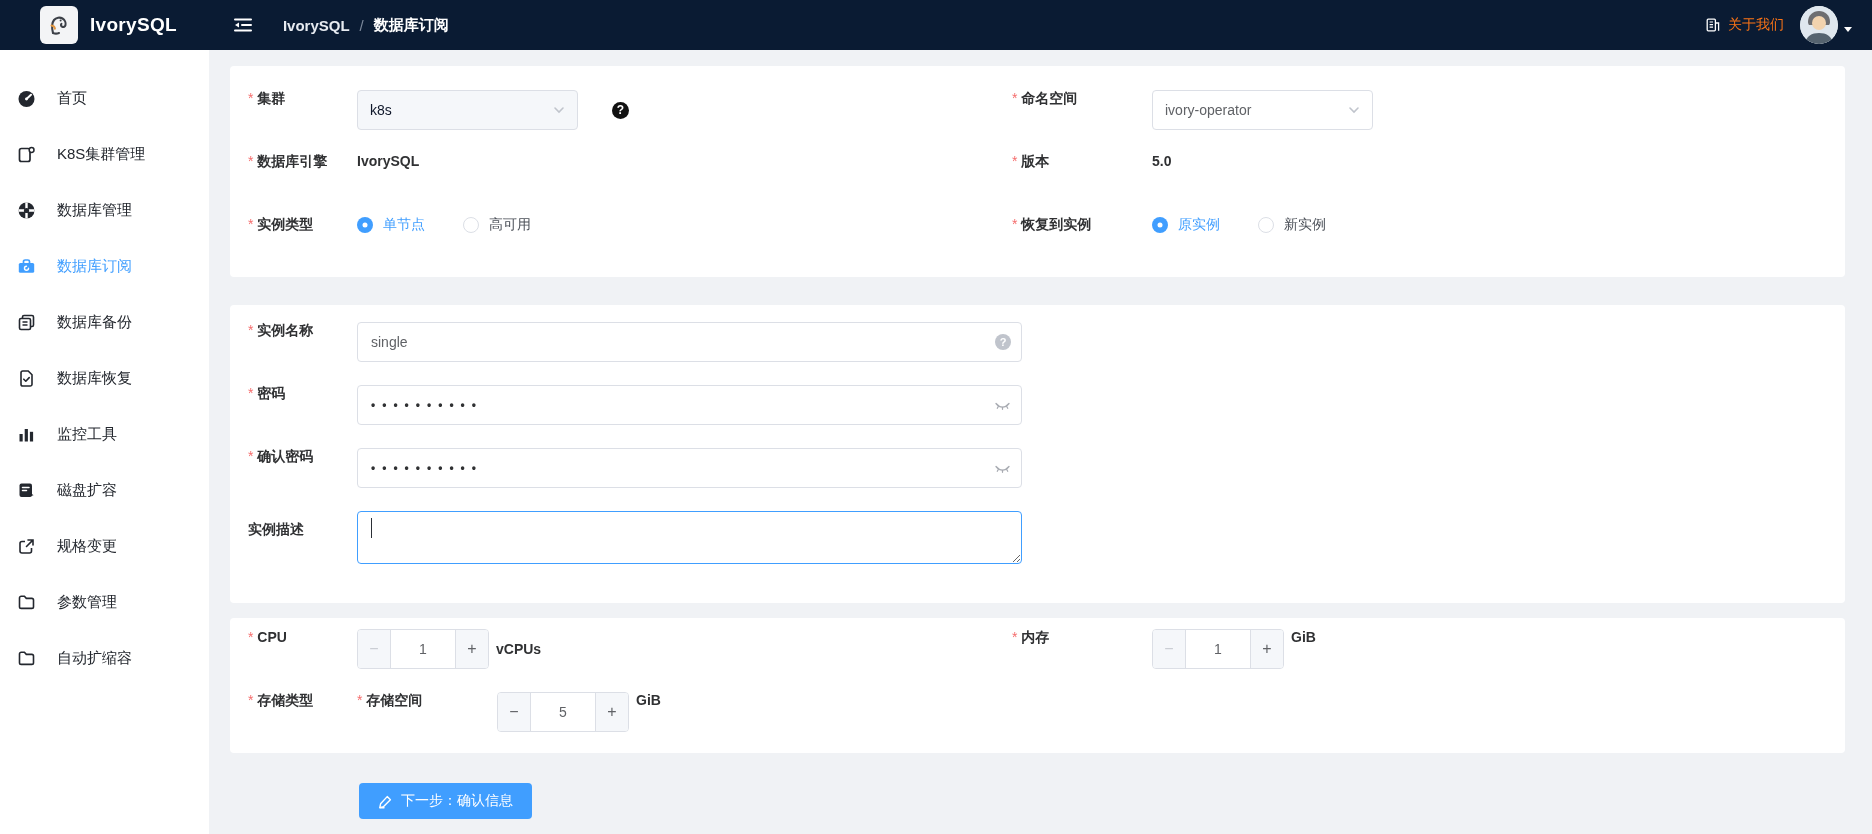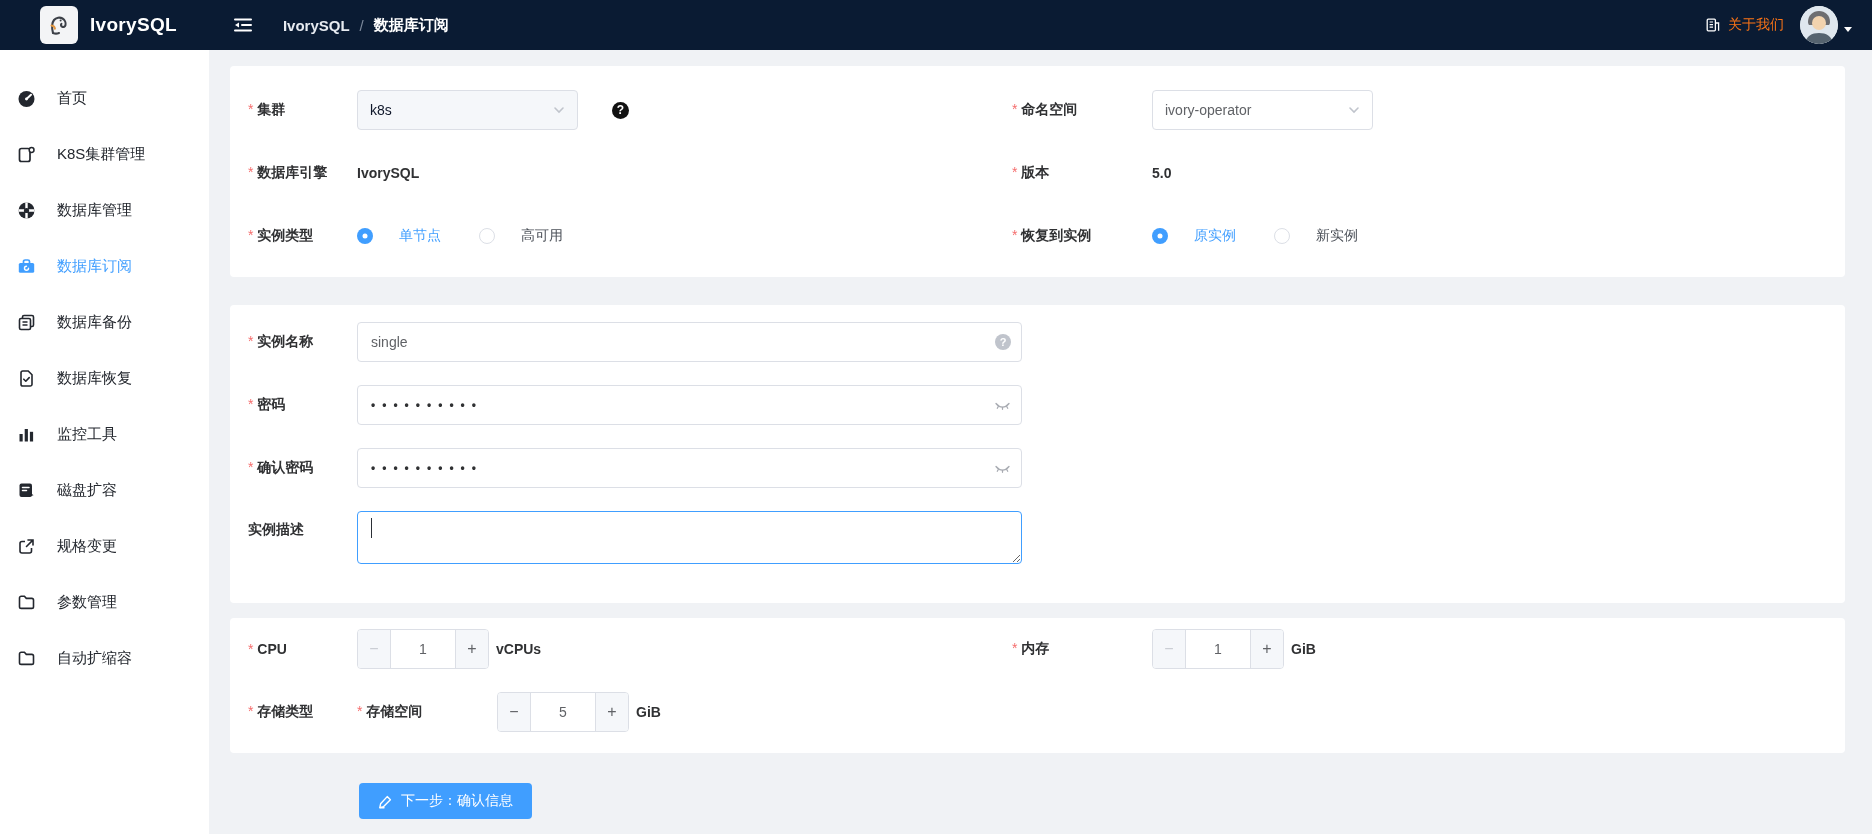--- a/index.html
+++ b/index.html
@@ -31,42 +31,42 @@
   .side-item .sicon { width:19px; height:19px; display:flex; align-items:center; justify-content:center; color:#23272e; }
   .side-item.active { color:#409eff; }
   .side-item.active .sicon { color:#409eff; }
 
   .main { flex:1; padding:16px 27px 0 21px; }
   .card { background:#fff; border-radius:4px; }
   .card1 { height:211px; padding-top:24px; margin-bottom:28px; }
   .card2 { height:298px; padding-top:17px; margin-bottom:15px; }
   .card3 { height:135px; padding-top:11px; }
 
-  .frow { display:flex; align-items:center; height:40px; margin-bottom:23px; }
+  .frow { display:flex; align-items:flex-start; height:40px; margin-bottom:23px; }
   .frow.top { align-items:flex-start; height:auto; margin-bottom:0; }
   .flabel { width:127px; padding-left:18px; font-size:14px; font-weight:700; color:#303133; flex-shrink:0; }
   .flabel2 { width:140px; font-size:14px; font-weight:700; color:#303133; flex-shrink:0; }
   .required::before { content:"* "; color:#f56c6c; font-weight:400; }
   .left-col { width:655px; display:flex; align-items:center; flex-shrink:0; }
   .static-val { font-size:14px; font-weight:700; color:#303133; }
 
   
   .sel { width:221px; height:40px; border:1px solid #dcdfe6; border-radius:4px; background:#fff;
     display:flex; align-items:center; justify-content:space-between; padding:0 12px;
     font-size:14px; color:#606266; cursor:pointer; }
   .sel.disabled { background:#f5f7fa; color:#0f172a; cursor:not-allowed; }
   .chevron { color:#c0c4cc; display:flex; }
 
   .help-circle { width:17px; height:17px; border-radius:50%; background:#111; color:#fff;
     font-size:12px; font-weight:700; display:flex; align-items:center; justify-content:center;
     margin-left:34px; cursor:pointer; }
 
   
   .radio-group { display:flex; align-items:center; gap:38px; }
-  .radio-opt { display:flex; align-items:center; gap:26px; font-size:14px; color:#4a4f57; cursor:pointer; }
+  .radio-opt { display:flex; align-items:center; gap:10px; font-size:14px; color:#4a4f57; cursor:pointer; }
   .radio-opt.selected { color:#409eff; }
   .radio { width:16px; height:16px; border-radius:50%; border:1px solid #dcdfe6; background:#fff; position:relative; }
   .radio.on { border:none; background:#409eff; }
   .radio.on::after { content:""; position:absolute; width:5px; height:5px; border-radius:50%;
     background:#fff; top:50%; left:50%; transform:translate(-50%,-50%); }
 
   
   .input-wrap { position:relative; width:665px; }
   .input-wrap input { width:100%; height:40px; border:1px solid #dcdfe6; border-radius:4px;
     padding:0 38px 0 13px; font-size:14px; color:#606266; outline:none; font-family:inherit; background:#fff; }

